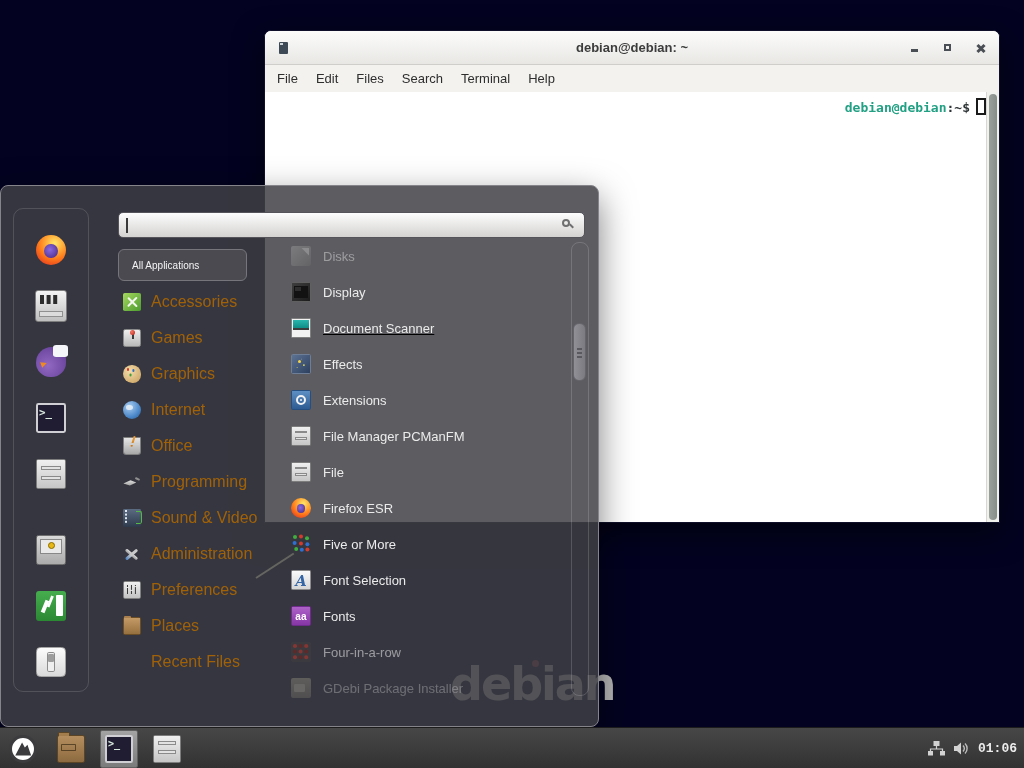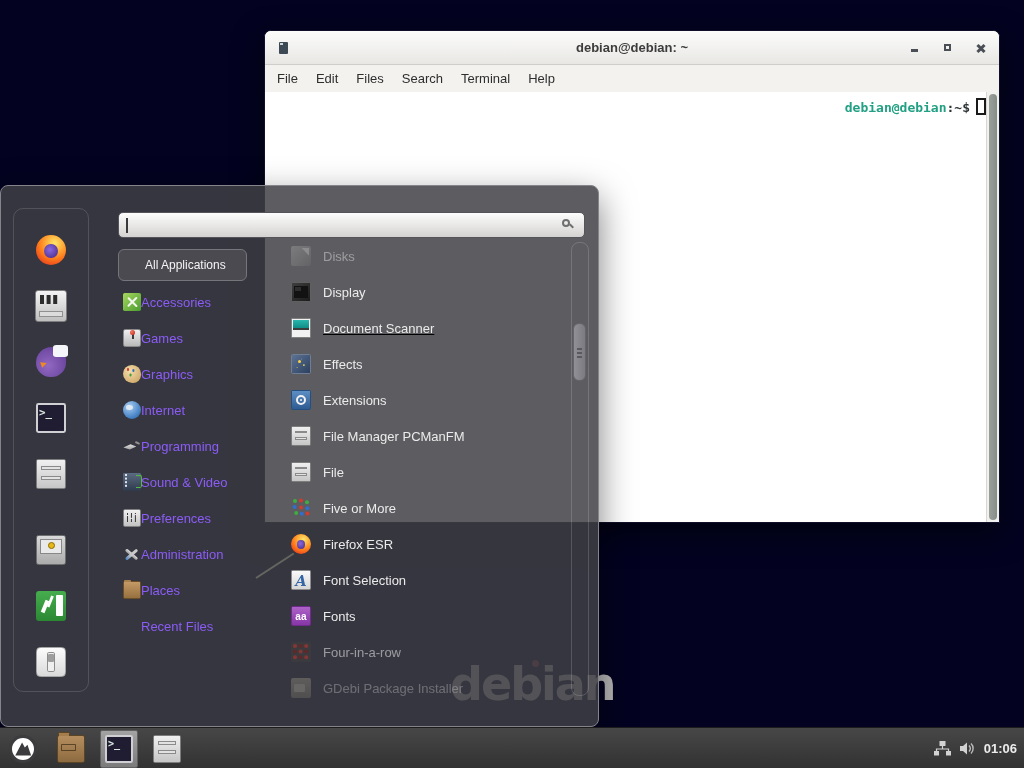--- a/index.html
+++ b/index.html
@@ -82,26 +82,26 @@
     border:1px solid #55545b;border-radius:5px;
   }
   .search-caret{position:absolute;left:7px;top:5px;width:2px;height:15px;background:#3a3a3a;}
   .search-mag{position:absolute;right:9px;top:6px;width:13px;height:13px;}
   .search-mag::before{content:"";position:absolute;left:0;top:0;width:8px;height:8px;border:2px solid #6f6f6f;border-radius:50%;box-sizing:border-box;}
   .search-mag::after{content:"";position:absolute;left:7px;top:6px;width:5px;height:2px;background:#6f6f6f;transform:rotate(45deg);}
 
   .cat-list{position:absolute;left:117px;top:60px;width:150px;}
   .cat-row{height:36px;display:flex;align-items:center;cursor:pointer;}
   .cat-row .icon{font-size:18px;margin-left:5px;}
-  .cat-label{font-size:13px;color:#8b5cf6;white-space:nowrap;}
+  .cat-label{font-size:16px;color:#a16207;margin-left:10px;white-space:nowrap;}
   .cat-row.selected{
     height:30px;margin:3px 0;width:127px;
     background:#4b4a51;border:1px solid #76757c;border-radius:6px;
   }
-  .cat-row.selected .cat-label{margin-left:26px;font-size:12px;color:#f4f4f4;}
+  .cat-row.selected .cat-label{margin-left:13px;font-size:10px;color:#f4f4f4;}
   .cat-spacer{width:18px;margin-left:5px;flex:0 0 auto;}
 
   .app-list{position:absolute;left:288px;top:52px;width:272px;}
   .app-row{height:36px;display:flex;align-items:center;cursor:pointer;}
   .app-row .icon{font-size:20px;margin-left:2px;}
   .app-label{font-size:13px;color:#ebebeb;margin-left:12px;white-space:nowrap;}
 
   .menu-scroll-track{
     position:absolute;left:570px;top:56px;width:16px;height:452px;
     border:1px solid rgba(255,255,255,0.16);border-radius:8px;
@@ -125,21 +125,21 @@
   
   .taskbar{
     position:absolute;left:0;top:727px;width:1024px;height:41px;z-index:30;
     background:linear-gradient(#474747,#323232);
     border-top:1px solid #1c1c1c;box-sizing:border-box;
   }
   .task-buttons{position:absolute;left:4px;top:0;height:41px;display:flex;align-items:center;gap:10px;}
   .task-btn{width:38px;height:38px;display:flex;align-items:center;justify-content:center;border-radius:2px;cursor:pointer;}
   .task-btn .icon{font-size:28px;}
   .task-btn.active{background:linear-gradient(#a3a3a3,#7b7b7b);border:1px solid #5f5f5f;box-sizing:border-box;}
-  .tray{position:absolute;right:7px;top:0;height:41px;display:flex;align-items:center;gap:8px;}
+  .tray{position:absolute;right:7px;top:0;height:41px;display:flex;align-items:center;gap:8px;font-family:Liberation Mono, monospace;}
   .tray-clock{font-size:13px;font-weight:bold;color:#ececec;}
 
   
   
   .i-firefox{background:radial-gradient(circle at 62% 28%,#ffe066 4%,#ffb13d 28%,#ff7a1a 55%,#e8431f 82%,#cf2c1d);border-radius:50%;}
   .i-firefox::after{content:"";position:absolute;left:28%;top:30%;width:44%;height:46%;border-radius:50%;background:radial-gradient(circle at 42% 40%,#8a6ae0,#45257e);}
   
   .i-settings-keys{background:linear-gradient(#f4f4f4,#bfbfbf);border:1px solid #7e7e7e;border-radius:0.1em;}
   .i-settings-keys::before{content:"";position:absolute;left:0.12em;top:0.14em;width:0.14em;height:0.3em;background:#2c2c2c;box-shadow:0.22em 0 0 #2c2c2c,0.44em 0 0 #2c2c2c;}
   .i-settings-keys::after{content:"";position:absolute;left:0.1em;right:0.1em;bottom:0.12em;height:0.16em;background:#dcdcdc;border:1px solid #909090;}
@@ -323,34 +323,38 @@
       </div>
       <div class="cat-row">
         <span class="icon i-graphics"></span>
         <span class="cat-label">Graphics</span>
       </div>
       <div class="cat-row">
         <span class="icon i-internet"></span>
         <span class="cat-label">Internet</span>
       </div>
       <div class="cat-row">
+        <span class="icon i-office"></span>
+        <span class="cat-label">Office</span>
+      </div>
+      <div class="cat-row">
         <span class="icon i-programming"></span>
         <span class="cat-label">Programming</span>
       </div>
       <div class="cat-row">
         <span class="icon i-sound-video"></span>
         <span class="cat-label">Sound &amp; Video</span>
       </div>
       <div class="cat-row">
+        <span class="icon i-administration"></span>
+        <span class="cat-label">Administration</span>
+      </div>
+      <div class="cat-row">
         <span class="icon i-preferences"></span>
         <span class="cat-label">Preferences</span>
-      </div>
-      <div class="cat-row">
-        <span class="icon i-administration"></span>
-        <span class="cat-label">Administration</span>
       </div>
       <div class="cat-row">
         <span class="icon i-places"></span>
         <span class="cat-label">Places</span>
       </div>
       <div class="cat-row">
         <span class="cat-spacer"></span>
         <span class="cat-label">Recent Files</span>
       </div>
     </div>
@@ -377,26 +381,26 @@
       </div>
       <div class="app-row" style="opacity: 1;">
         <span class="icon i-file-manager"></span>
         <span class="app-label">File Manager PCManFM</span>
       </div>
       <div class="app-row" style="opacity: 1;">
         <span class="icon i-files"></span>
         <span class="app-label">File</span>
       </div>
       <div class="app-row" style="opacity: 1;">
+        <span class="icon i-firefox"></span>
+        <span class="app-label">Firefox ESR</span>
+      </div>
+      <div class="app-row" style="opacity: 1;">
         <span class="icon i-five-or-more"></span>
         <span class="app-label">Five or More</span>
-      </div>
-      <div class="app-row" style="opacity: 1;">
-        <span class="icon i-firefox"></span>
-        <span class="app-label">Firefox ESR</span>
       </div>
       <div class="app-row" style="opacity: 1;">
         <span class="icon i-font-selection">
           <span class="glyph">A</span>
         </span>
         <span class="app-label">Font Selection</span>
       </div>
       <div class="app-row" style="opacity: 1;">
         <span class="icon i-fonts">
           <span class="glyph">aa</span>

